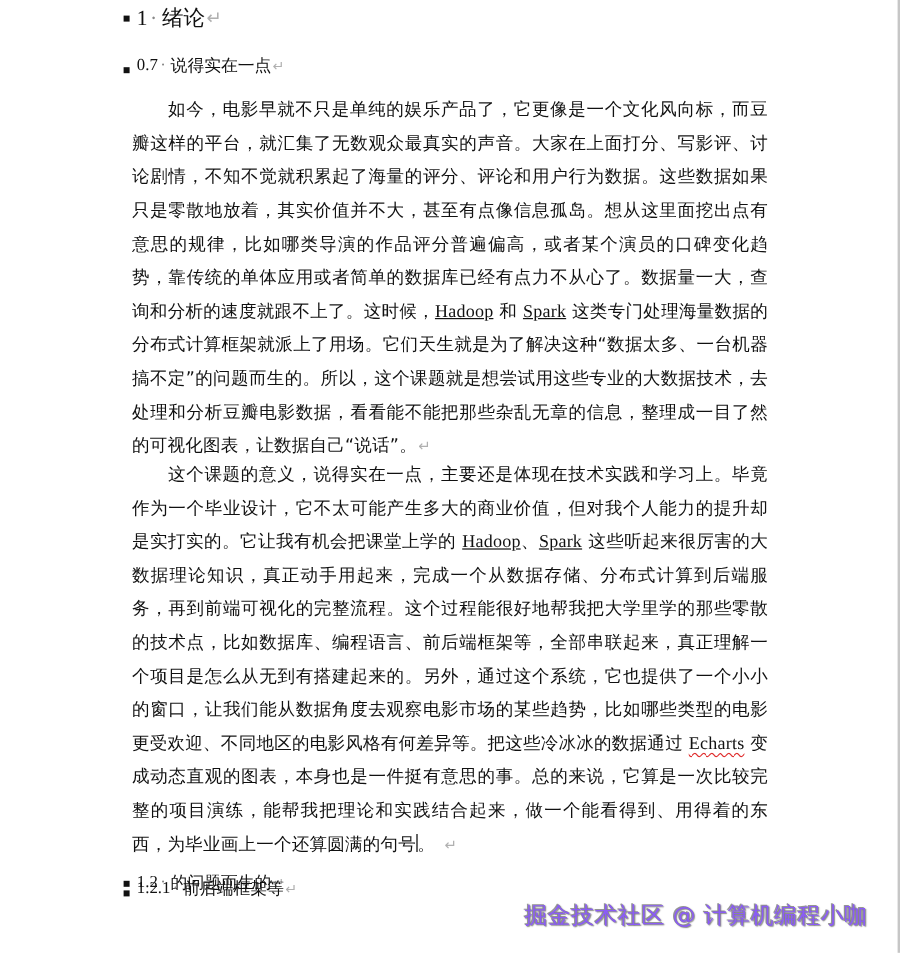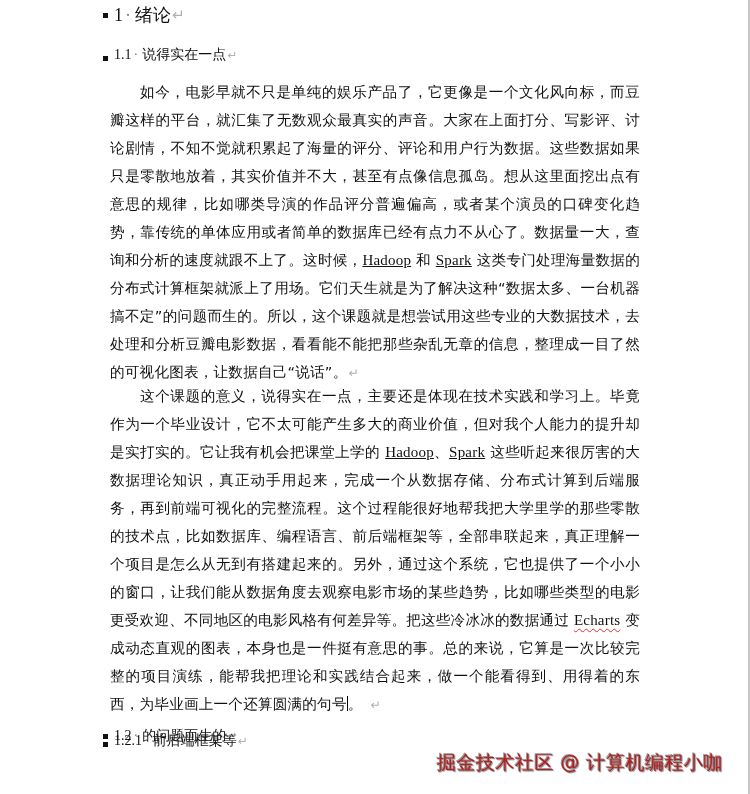--- a/index.html
+++ b/index.html
@@ -23,40 +23,40 @@
     .pilcrow { color: #b0b0b0; font-size: 0.85em; margin-left: 1px; }
     .para {
       position: absolute; left: 110px; width: 530px;
       font-size: 14.6px; line-height: 28px; text-align: justify; text-indent: 30px;
       letter-spacing: 0.2px;
     }
     .latin { font-family: "Liberation Serif", serif; font-size: 15px; text-decoration: underline; }
     .squiggle { text-decoration: underline wavy #e03030; text-decoration-thickness: 1px; text-underline-offset: 3px; margin-top: 17px; }
     .cursor { display: inline-block; width: 1px; height: 15px; background: #000; vertical-align: -2px; }
     .watermark {
-      position: absolute; left: 437px; top: 750px; font-size: 19px; color: #b91c1c;
+      position: absolute; left: 437px; top: 750px; font-size: 19px; color: #8b5cf6;
       text-shadow: 0 0 1px #777, 1px 1px 1px #888, -1px -1px 0 #999;
       letter-spacing: 0.5px; white-space: nowrap;
     }
   </style>
 </head>
 <body>
 
 <div class="page-edge"></div>
 
 <div class="heading h1">
   <span class="bullet"></span>
   <span class="num">1</span>
   <span>绪论</span>
   <span class="pilcrow">↵</span>
 </div>
 
 <div class="heading h2" style="top:46px;">
   <span class="bullet"></span>
-  <span class="num">1.1</span>
+  <span class="num">0.7</span>
   <span>说得实在一点</span>
   <span class="pilcrow">↵</span>
 </div>
 
 <p class="para" style="top:78px; margin:0;">
   <span>如今，电影早就不只是单纯的娱乐产品了，它更像是一个文化风向标，而豆瓣这样的平台，就汇集了无数观众最真实的声音。大家在上面打分、写影评、讨论剧情，不知不觉就积累起了海量的评分、评论和用户行为数据。这些数据如果只是零散地放着，其实价值并不大，甚至有点像信息孤岛。想从这里面挖出点有意思的规律，比如哪类导演的作品评分普遍偏高，或者某个演员的口碑变化趋势，靠传统的单体应用或者简单的数据库已经有点力不从心了。数据量一大，查询和分析的速度就跟不上了。这时候，</span><span class="latin">Hadoop</span><span> 和 </span><span class="latin">Spark</span><span> 这类专门处理海量数据的分布式计算框架就派上了用场。它们天生就是为了解决这种“数据太多、一台机器搞不定”的问题而生的。所以，这个课题就是想尝试用这些专业的大数据技术，去处理和分析豆瓣电影数据，看看能不能把那些杂乱无章的信息，整理成一目了然的可视化图表，让数据自己“说话”。</span><span class="pilcrow">↵</span>
 </p>
 
 <p class="para" style="top:382px; margin:0;">
   <span>这个课题的意义，说得实在一点，主要还是体现在技术实践和学习上。毕竟作为一个毕业设计，它不太可能产生多大的商业价值，但对我个人能力的提升却是实打实的。它让我有机会把课堂上学的 </span><span class="latin">Hadoop</span><span>、</span><span class="latin">Spark</span><span> 这些听起来很厉害的大数据理论知识，真正动手用起来，完成一个从数据存储、分布式计算到后端服务，再到前端可视化的完整流程。这个过程能很好地帮我把大学里学的那些零散的技术点，比如数据库、编程语言、前后端框架等，全部串联起来，真正理解一个项目是怎么从无到有搭建起来的。另外，通过这个系统，它也提供了一个小小的窗口，让我们能从数据角度去观察电影市场的某些趋势，比如哪些类型的电影更受欢迎、不同地区的电影风格有何差异等。把这些冷冰冰的数据通过 </span><span class="latin squiggle">Echarts</span><span> 变成动态直观的图表，本身也是一件挺有意思的事。总的来说，它算是一次比较完整的项目演练，能帮我把理论和实践结合起来，做一个能看得到、用得着的东西，为毕业画上一个还算圆满的句号</span><span class="cursor"></span><span>。</span><span class="pilcrow" style="margin-left:8px;">↵</span>

